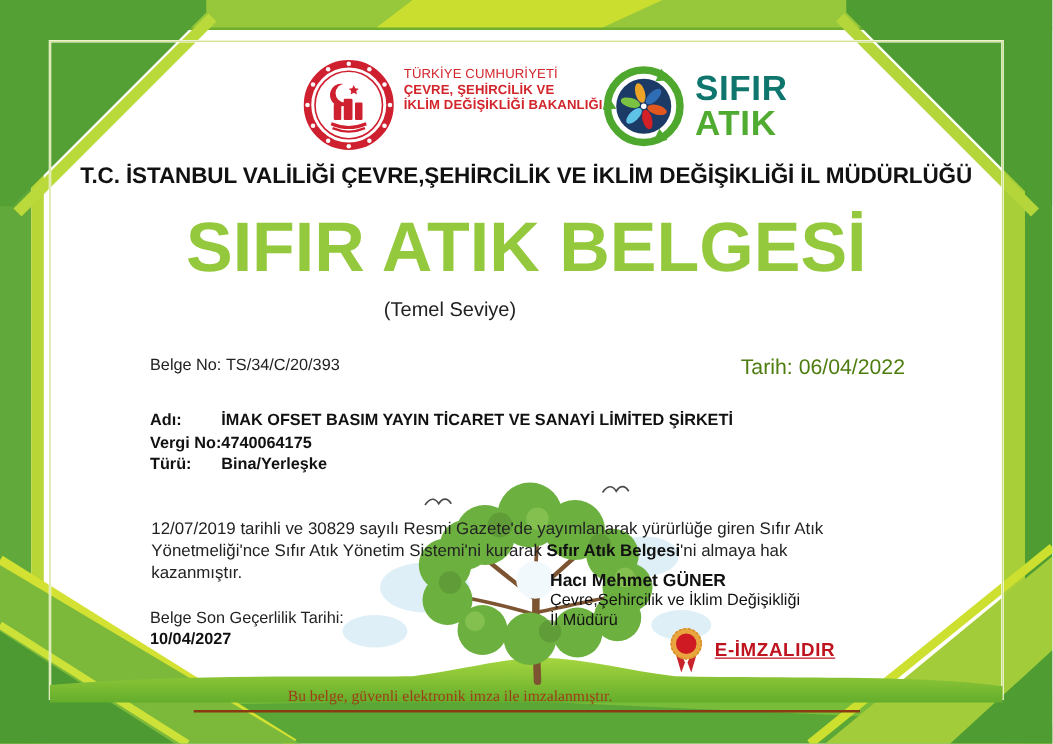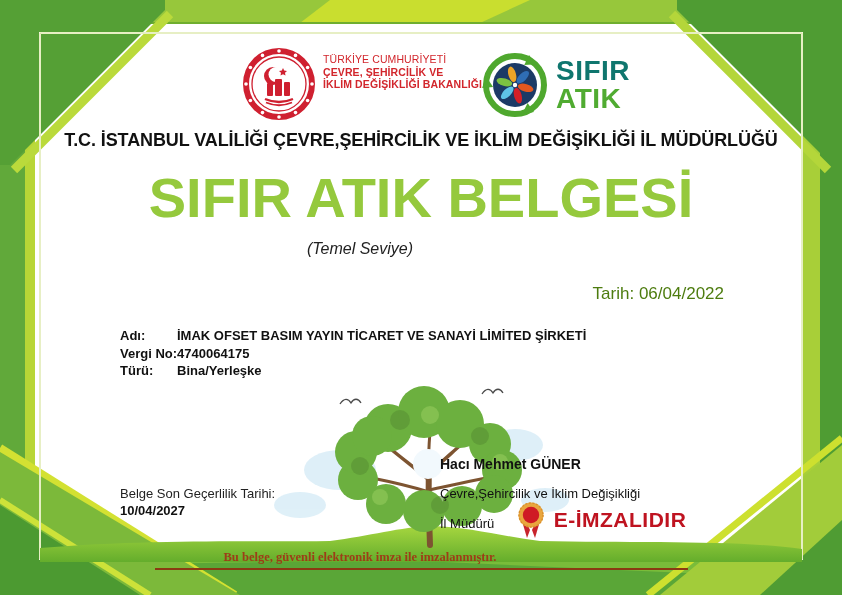--- a/index.html
+++ b/index.html
@@ -14,45 +14,45 @@
   .ministry-text .l2,.ministry-text .l3{font-weight:bold;}
   .sifiratik{position:absolute;left:482px;top:52px;display:flex;gap:8px;align-items:center;}
   .sa-text{font-weight:bold;font-size:28px;line-height:28px;letter-spacing:.5px;}
   .sa-text .sifir{color:#0f766e;}
   .sa-text .atik{color:#50ab31;}
 
   .issuer{position:absolute;left:0;top:130px;width:842px;text-align:center;
           font-size:18px;font-weight:bold;letter-spacing:-0.1px;color:#111;}
   .cert-title{position:absolute;left:0;top:165px;width:842px;text-align:center;
           font-size:56px;font-weight:bold;color:#95c93d;letter-spacing:0px;}
-  .cert-sub{position:absolute;left:0;top:240px;width:720px;text-align:center;font-size:16px;color:#222;font-style:italic;}
+  .cert-sub{position:absolute;left:0;top:240px;width:720px;text-align:center;font-size:16px;color:#222;}
 
   .meta-left{position:absolute;left:120px;top:284px;font-size:13px;color:#222;}
   .meta-right{position:absolute;right:118px;top:284px;font-size:17px;color:#4d7c0f;}
 
   .details{position:absolute;left:120px;top:327px;font-size:13px;font-weight:bold;color:#111;}
   .drow{display:flex;line-height:17.6px;white-space:nowrap;}
   .dlabel{min-width:57px;}
 
   .statement{position:absolute;left:121px;top:414px;width:572px;font-size:13.5px;
              line-height:17.5px;color:#222;}
   .statement b{color:#111;}
 
   .sig{position:absolute;left:440px;top:456px;width:320px;text-align:left;color:#111;}
   .sig .name{font-weight:bold;font-size:14px;line-height:16px;}
-  .sig .role{font-size:13px;line-height:16px;margin-top:14px;}
+  .sig .role{font-size:13px;line-height:16px;}
   .esign{position:absolute;left:440px;top:501px;width:320px;display:flex;align-items:center;
          justify-content:center;gap:6px;}
-  .esign-text{font-size:21px;font-weight:bold;color:#bf1320;letter-spacing:.5px;}
+  .esign-text{font-size:15px;font-weight:bold;color:#bf1320;letter-spacing:.5px;text-decoration:underline;}
 
   .validity{position:absolute;left:120px;top:485px;font-size:13px;line-height:17px;color:#222;}
   .validity .val{font-weight:bold;color:#111;}
 
   .footnote{position:absolute;left:120px;top:550px;width:480px;text-align:center;z-index:3;
-            font-family:"Liberation Serif", serif;font-weight:bold;font-size:12.5px;color:#9d3d17;}
+            font-family:"Liberation Serif", serif;font-weight:normal;font-size:12.5px;color:#9d3d17;}
   .footline{position:absolute;left:155px;top:568px;width:533px;height:2px;background:#8a3a12;z-index:3;}
 </style>
 </head>
 <body>
 
 <div class="page">
 
   <svg class="frame-svg" width="842" height="595" viewBox="0 0 842 595">
     <rect x="0" y="0" width="842" height="595" fill="#ffffff"></rect>
 
@@ -202,37 +202,39 @@
         <div class="sifir">SIFIR</div>
         <div class="atik">ATIK</div>
       </div>
     </div>
 
     <div class="issuer">T.C. İSTANBUL VALİLİĞİ ÇEVRE,ŞEHİRCİLİK VE İKLİM DEĞİŞİKLİĞİ İL MÜDÜRLÜĞÜ</div>
 
     <div class="cert-title">SIFIR ATIK BELGESİ</div>
     <div class="cert-sub">(Temel Seviye)</div>
 
+    <div class="meta-left"><span>Belge No:</span>&nbsp;<span>TS/34/C/20/393</span></div>
     <div class="meta-right"><span>Tarih:</span>&nbsp;<span>06/04/2022</span></div>
 
     <div class="details">
       <div class="drow">
         <span class="dlabel">Adı:</span>
         <span class="dval">İMAK OFSET BASIM YAYIN TİCARET VE SANAYİ LİMİTED ŞİRKETİ</span>
       </div>
       <div class="drow">
         <span class="dlabel">Vergi No:</span>
         <span class="dval">4740064175</span>
       </div>
       <div class="drow">
         <span class="dlabel">Türü:</span>
         <span class="dval">Bina/Yerleşke</span>
       </div>
     </div>
 
+    <div class="statement"><span>12/07/2019 tarihli ve 30829 sayılı Resmi Gazete'de yayımlanarak yürürlüğe giren Sıfır Atık Yönetmeliği'nce Sıfır Atık Yönetim Sistemi'ni kurarak </span><b>Sıfır Atık Belgesi</b><span>'ni almaya hak kazanmıştır.</span></div>
 
     <div class="sig">
       <div class="name">Hacı Mehmet GÜNER</div>
       <div class="role">Çevre,Şehircilik ve İklim Değişikliği</div>
       <div class="role">İl Müdürü</div>
     </div>
     <div class="esign">
       <svg width="34" height="38" viewBox="0 0 34 38">
         <polygon points="8,20 13,37 16,29 11,18" fill="#c8242c"></polygon>
         <polygon points="26,20 21,37 18,29 23,18" fill="#c8242c"></polygon>

